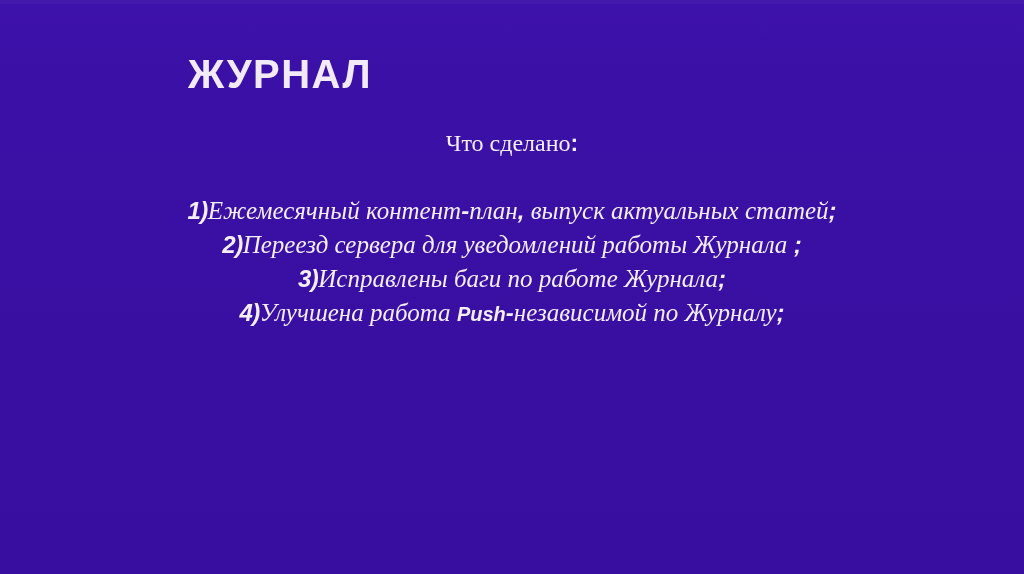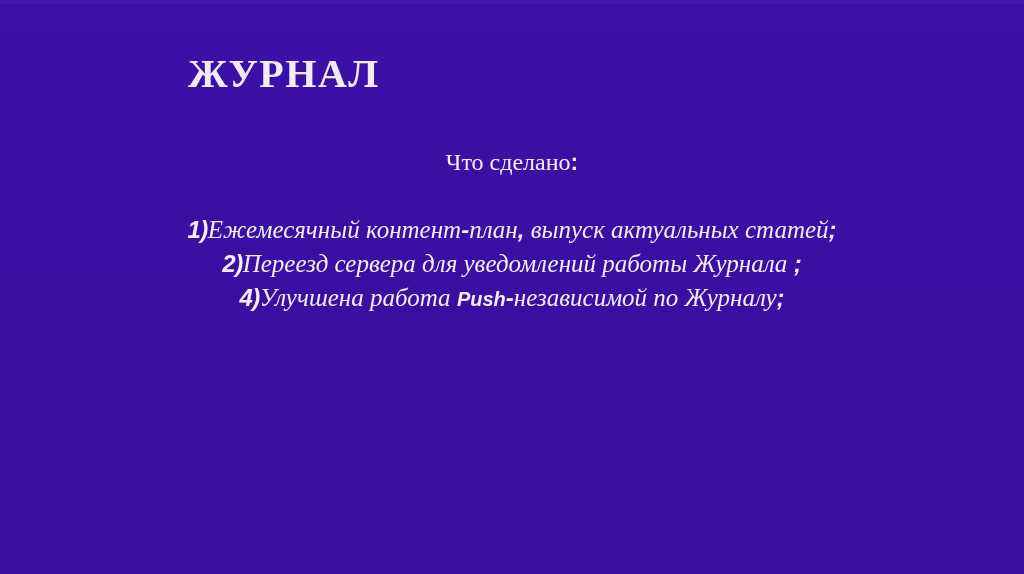--- a/index.html
+++ b/index.html
@@ -29,32 +29,32 @@
     width: 100%;
     height: 4px;
     background: rgba(255,255,255,0.035);
     pointer-events: none;
   }
 
   .slide-title {
     position: absolute;
     left: 188px;
     top: 24px;
-    font-family: Liberation Serif, serif;
+    font-family: Liberation Sans, sans-serif;
     font-size: 40px;
     line-height: 46px;
     letter-spacing: 1.5px;
     color: #f2eaf8;
     white-space: nowrap;
   }
 
   .body-block {
     position: absolute;
     left: 0;
-    top: 147px;
+    top: 128px;
     width: 1024px;
     text-align: center;
   }
 
   .subtitle {
     font-family: "Liberation Serif", "DejaVu Serif", serif;
     font-size: 24px;
     line-height: 30px;
     color: #f4eef9;
     margin: 0 0 36px 0;
@@ -101,18 +101,19 @@
   <div class="body-block">
 
     <p class="subtitle"><span>Что сделано</span><span class="punc">:</span></p>
 
     <ul class="item-list">
 
       <li class="item"><span class="num">1)</span><span>Ежемесячный контент</span><span class="punc">-</span><span>план</span><span class="punc">,</span><span> выпуск актуальных статей</span><span class="punc">;</span></li>
 
       <li class="item"><span class="num">2)</span><span>Переезд сервера для уведомлений работы Журнала </span><span class="punc">;</span></li>
 
+      <li class="item"><span class="num">3)</span><span>Исправлены баги по работе Журнала</span><span class="punc">;</span></li>
 
       <li class="item"><span class="num">4)</span><span>Улучшена работа </span><span class="latin">Push</span><span class="punc">-</span><span>независимой по Журналу</span><span class="punc">;</span></li>
 
     </ul>
   </div>
 </div>
 
 </body></html>

